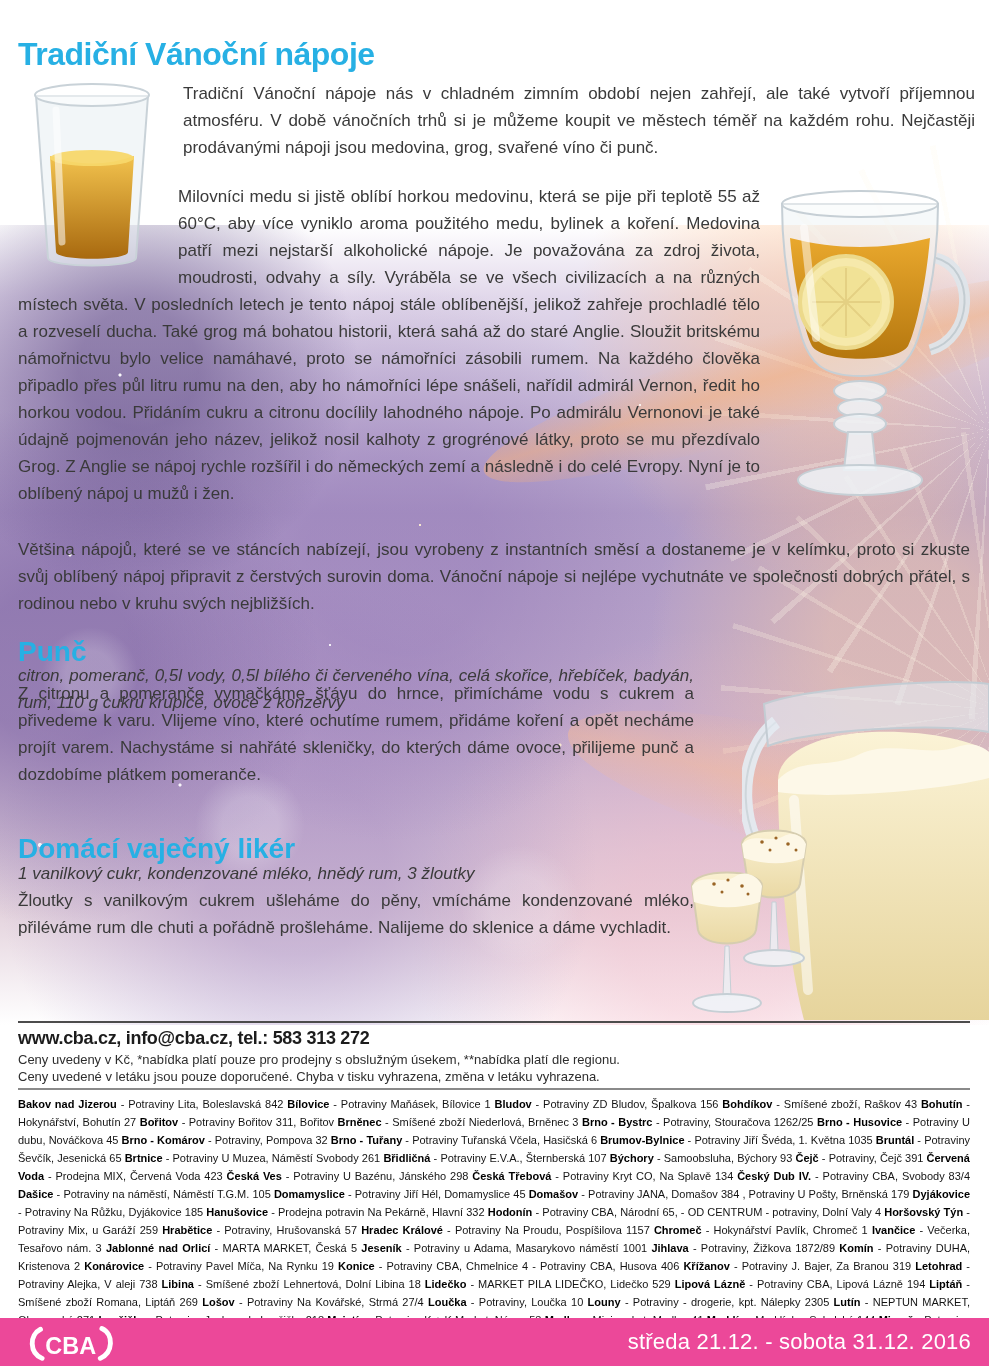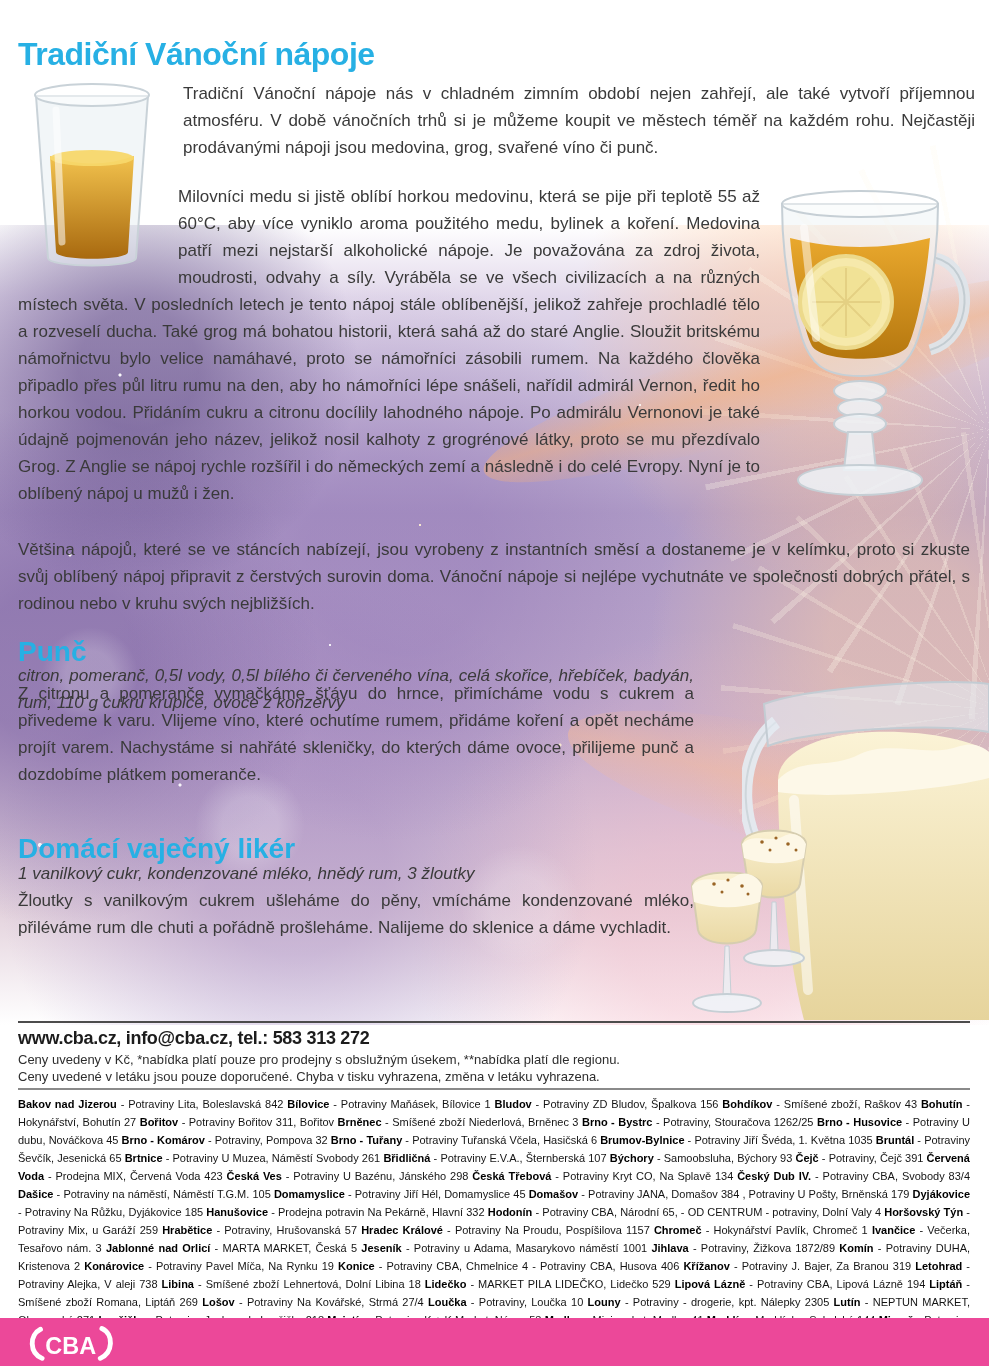--- a/index.html
+++ b/index.html
@@ -234,15 +234,16 @@
   <div class="rule bottom"></div>
 
   <p class="abs stores"><strong>Bakov nad Jizerou</strong> - Potraviny Lita, Boleslavská 842 <strong>Bílovice</strong> - Potraviny Maňásek, Bílovice 1 <strong>Bludov</strong> - Potraviny ZD Bludov, Špalkova 156 <strong>Bohdíkov</strong> - Smíšené zboží, Raškov 43 <strong>Bohutín</strong> - Hokynářství, Bohutín 27 <strong>Bořitov</strong> - Potraviny Bořitov 311, Bořitov <strong>Brněnec</strong> - Smíšené zboží Niederlová, Brněnec 3 <strong>Brno - Bystrc</strong> - Potraviny, Stouračova 1262/25 <strong>Brno - Husovice</strong> - Potraviny U dubu, Nováčkova 45 <strong>Brno - Komárov</strong> - Potraviny, Pompova 32 <strong>Brno - Tuřany</strong> - Potraviny Tuřanská Včela, Hasičská 6 <strong>Brumov-Bylnice</strong> - Potraviny Jiří Švéda, 1. Května 1035 <strong>Bruntál</strong> - Potraviny Ševčík, Jesenická 65 <strong>Brtnice</strong> - Potraviny U Muzea, Náměstí Svobody 261 <strong>Břidličná</strong> - Potraviny E.V.A., Šternberská 107 <strong>Býchory</strong> - Samoobsluha, Býchory 93 <strong>Čejč</strong> - Potraviny, Čejč 391 <strong>Červená Voda</strong> - Prodejna MIX, Červená Voda 423 <strong>Česká Ves</strong> - Potraviny U Bazénu, Jánského 298 <strong>Česká Třebová</strong> - Potraviny Kryt CO, Na Splavě 134 <strong>Český Dub IV.</strong> - Potraviny CBA, Svobody 83/4 <strong>Dašice</strong> - Potraviny na náměstí, Náměstí T.G.M. 105 <strong>Domamyslice</strong> - Potraviny Jiří Hél, Domamyslice 45 <strong>Domašov</strong> - Potraviny JANA, Domašov 384 , Potraviny U Pošty, Brněnská 179 <strong>Dyjákovice</strong> - Potraviny Na Růžku, Dyjákovice 185 <strong>Hanušovice</strong> - Prodejna potravin Na Pekárně, Hlavní 332 <strong>Hodonín</strong> - Potraviny CBA, Národní 65, - OD CENTRUM - potraviny, Dolní Valy 4 <strong>Horšovský Týn</strong> - Potraviny Mix, u Garáží 259 <strong>Hrabětice</strong> - Potraviny, Hrušovanská 57 <strong>Hradec Králové</strong> - Potraviny Na Proudu, Pospíšilova 1157 <strong>Chromeč</strong> - Hokynářství Pavlík, Chromeč 1 <strong>Ivančice</strong> - Večerka, Tesařovo nám. 3 <strong>Jablonné nad Orlicí</strong> - MARTA MARKET, Česká 5 <strong>Jeseník</strong> - Potraviny u Adama, Masarykovo náměstí 1001 <strong>Jihlava</strong> - Potraviny, Žižkova 1872/89 <strong>Komín</strong> - Potraviny DUHA, Kristenova 2 <strong>Konárovice</strong> - Potraviny Pavel Míča, Na Rynku 19 <strong>Konice</strong> - Potraviny CBA, Chmelnice 4 - Potraviny CBA, Husova 406 <strong>Křížanov</strong> - Potraviny J. Bajer, Za Branou 319 <strong>Letohrad</strong> - Potraviny Alejka, V aleji 738 <strong>Libina</strong> - Smíšené zboží Lehnertová, Dolní Libina 18 <strong>Lidečko</strong> - MARKET PILA LIDEČKO, Lidečko 529 <strong>Lipová Lázně</strong> - Potraviny CBA, Lipová Lázně 194 <strong>Liptáň</strong> - Smíšené zboží Romana, Liptáň 269 <strong>Lošov</strong> - Potraviny Na Kovářské, Strmá 27/4 <strong>Loučka</strong> - Potraviny, Loučka 10 <strong>Louny</strong> - Potraviny - drogerie, kpt. Nálepky 2305 <strong>Lutín</strong> - NEPTUN MARKET, Olomoucká 271 <strong>Lovčičky</strong> - Potraviny Jochymek, Lovčičky 218 <strong>Majetín</strong> - Potraviny K + K Market, Náves 53 <strong>Medlov</strong> - Minimarket, Medlov 41 <strong>Merklín</strong> - Merklínka, Sokolská 144 <strong>Mimoň</strong> - Potraviny U Lukáše, Sídliště Pod </p>
 
   <div class="redbar">
     <svg class="cba-logo" viewBox="0 0 110 52">
       <path d="M16,9 C2,16 2,38 18,45" stroke="#ffffff" stroke-width="6" fill="none" stroke-linecap="round"></path>
       <path d="M92,8 C107,15 106,38 90,45" stroke="#ffffff" stroke-width="6" fill="none" stroke-linecap="round"></path>
       <text x="22" y="39" font-family="Liberation Sans, sans-serif" font-size="29" font-weight="bold" fill="#ffffff">CBA</text>
     </svg>
+    <span class="validity">středa 21.12. - sobota 31.12. 2016</span>
   </div>
 
 </div>
 
 </body></html>

